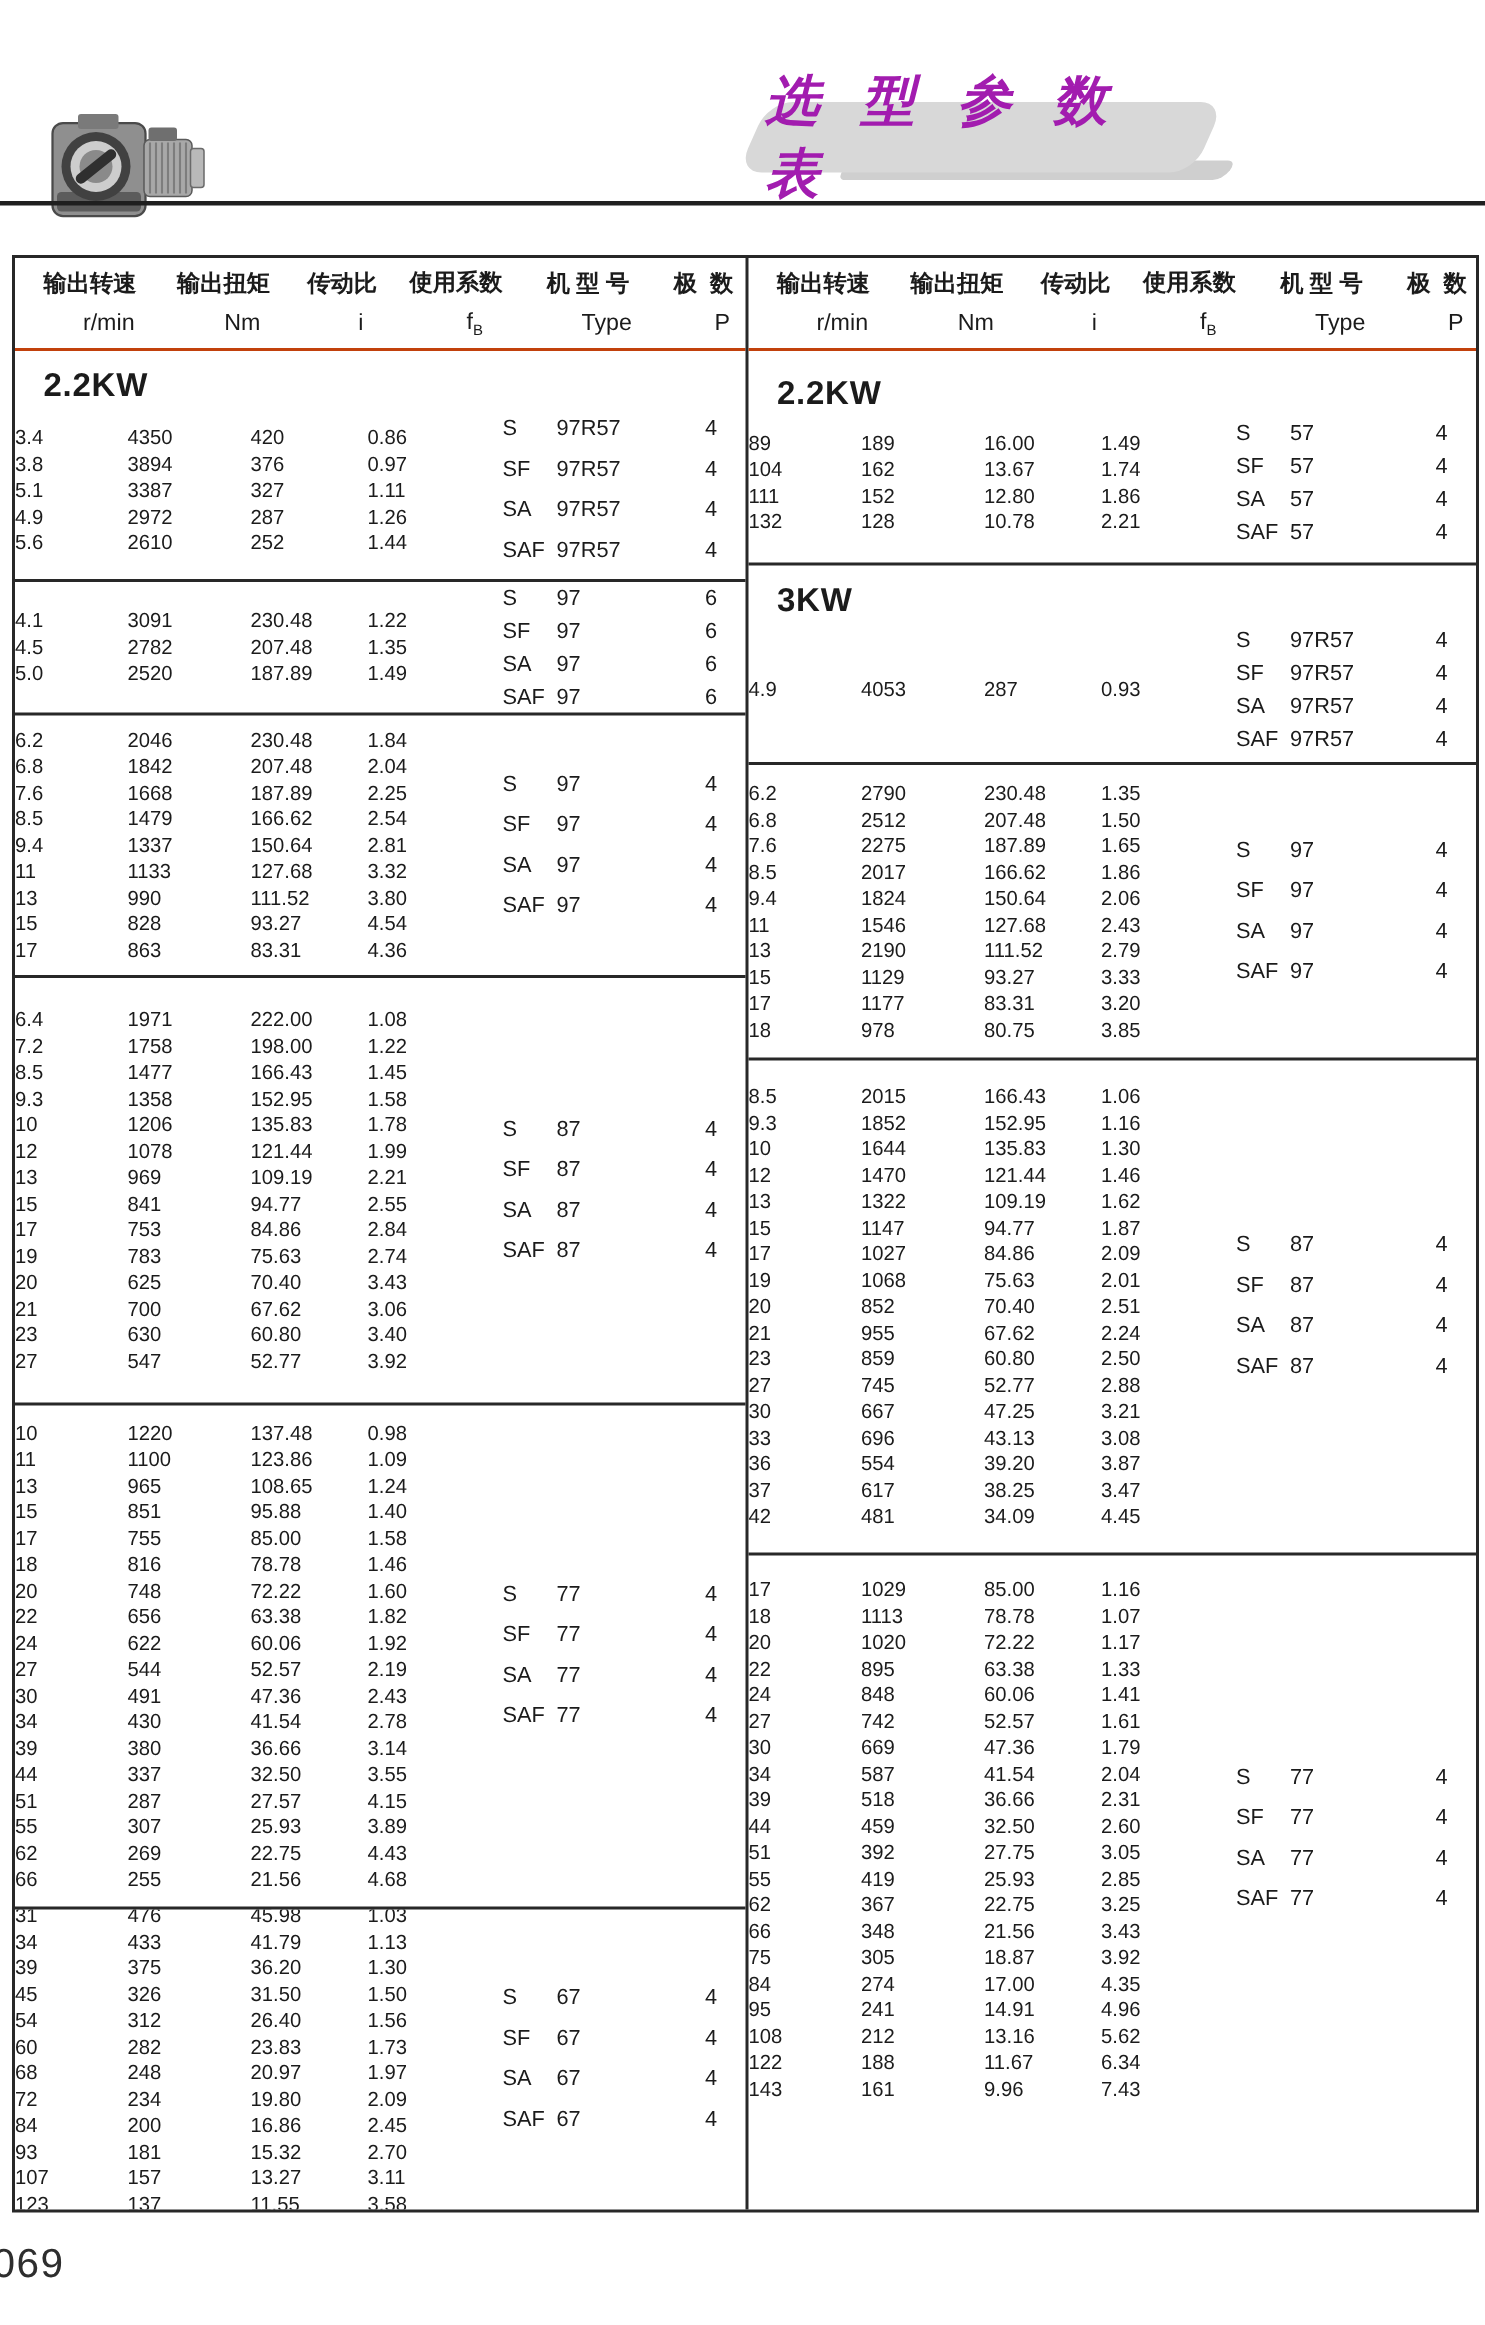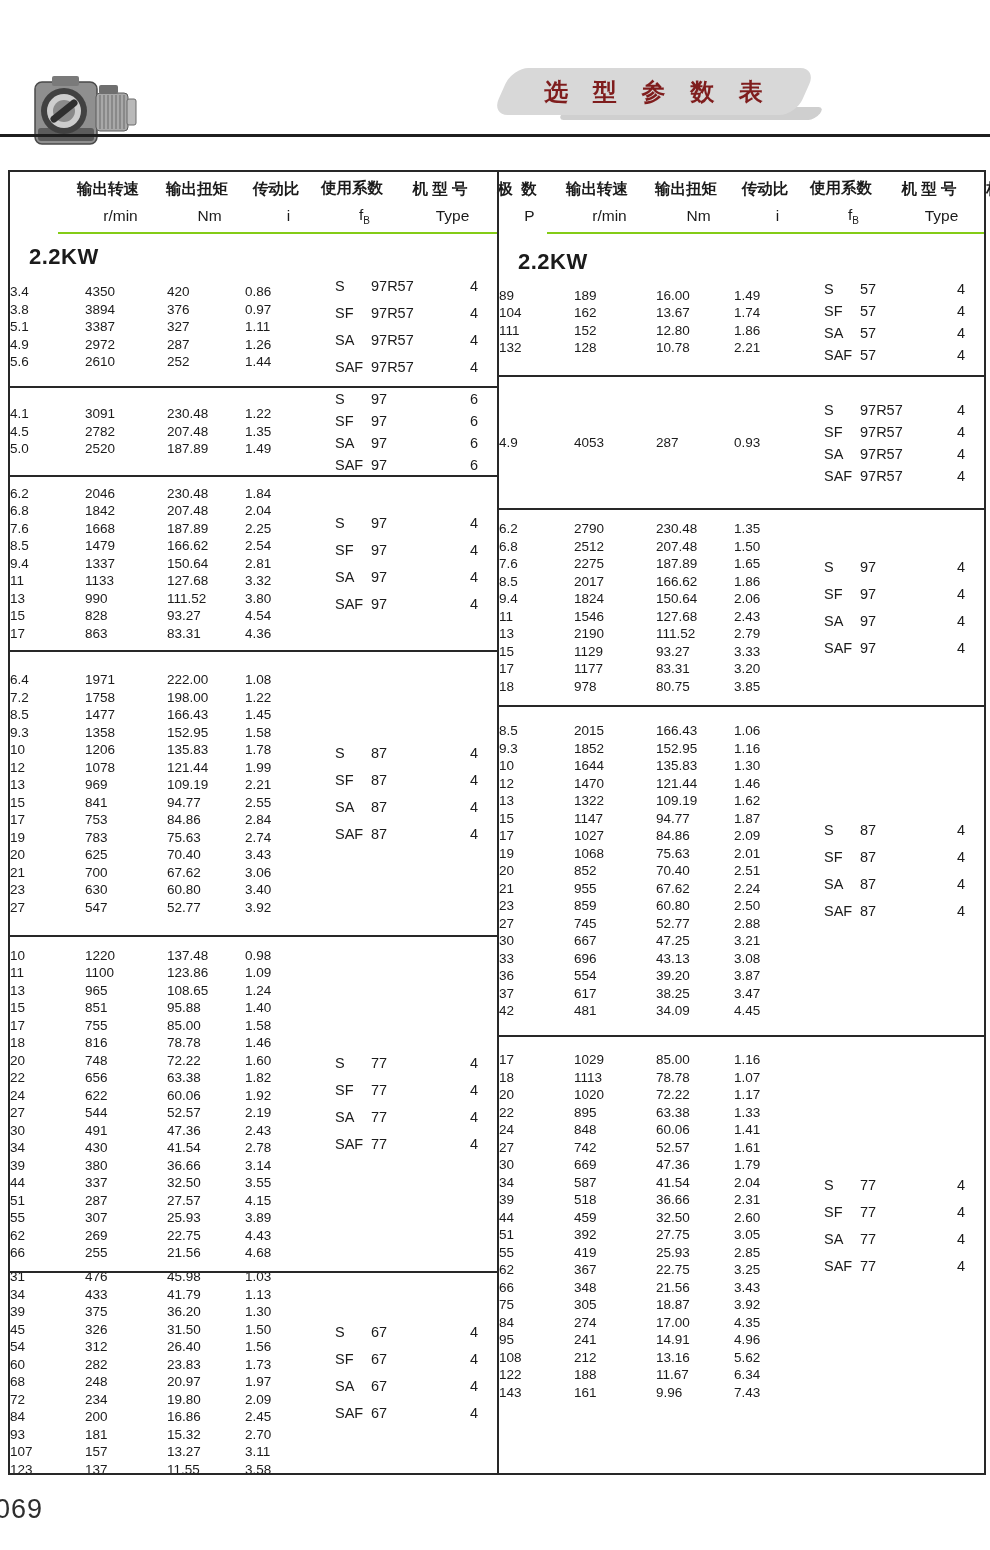--- a/index.html
+++ b/index.html
@@ -6,32 +6,32 @@
   body{width:990px;height:1550px;position:relative;overflow:hidden;
        font-family:"Liberation Sans","DejaVu Sans",sans-serif;color:#1b1b1b;}
   .page{position:absolute;inset:0;}
 
   
   .gearbox{position:absolute;left:32px;top:66px;}
   .banner{position:absolute;left:502px;top:68px;width:304px;height:47px;}
   .banner-bg{position:absolute;inset:0;background:#d8d8d8;border-radius:16px;transform:skewX(-24deg);}
   .banner-tail{position:absolute;left:60px;right:-14px;bottom:-5px;height:13px;background:#cfcfcf;border-radius:7px;transform:skewX(-38deg);}
   .banner-text{position:absolute;inset:0;display:flex;align-items:center;justify-content:center;
-      font-size:24px;font-weight:bold;letter-spacing:9px;padding-left:8px;color:#7f1d1d;}
+      font-size:36px;font-weight:bold;font-style:italic;letter-spacing:9px;padding-left:8px;color:#a21caf;}
   .top-rule{position:absolute;left:0;top:134px;width:990px;height:3px;background:#1f1f1f;}
 
   
   .sel-table{position:absolute;left:8px;top:170px;width:978px;height:1305px;
       border:2px solid #282828;box-sizing:border-box;display:flex;background:#fff;}
   .half{width:487px;display:flex;flex-direction:column;box-sizing:border-box;}
   .half.right{border-left:2px solid #282828;}
 
   
-  .thead{height:62px;flex:none;border-bottom:2px solid #84cc16;box-sizing:border-box;
-      display:grid;grid-template-columns:100px 78px 80px 72px 104px 50px;margin-left:48px;}
+  .thead{height:62px;flex:none;border-bottom:2px solid #c2410c;box-sizing:border-box;
+      display:grid;grid-template-columns:100px 78px 80px 72px 104px 50px;}
   .hcell{display:flex;flex-direction:column;justify-content:center;align-items:center;gap:7px;}
   .hzh{font-weight:bold;font-size:15.5px;white-space:pre;}
   .hunit{font-size:15.5px;white-space:pre;padding-left:25px;}
   .hunit sub{font-size:10px;}
 
   
   .block{box-sizing:border-box;display:flex;flex-direction:column;justify-content:center;overflow:hidden;}
   .block + .block{border-top:2px solid #282828;}
   .bL1{height:152px;}.bL2{height:89px;}.bL3{height:175px;}.bL4{height:285px;}.bL5{height:336px;}.bL6{flex:1;}
   .bR1{height:141px;}.bR2{height:133px;}.bR3{height:197px;}.bR4{height:330px;}.bR5{flex:1;}
@@ -714,20 +714,21 @@
               </div>
               <div class="trow">
                 <span class="tp">SAF</span>
                 <span class="tm">57</span>
                 <span class="pp">4</span>
               </div>
             </div>
           </div>
         </div>
       <div class="block bR2 compact">
+          <div class="kw">3KW</div>
           <div class="inner">
             <div class="nums">
               <div class="drow">
                 <span>4.9</span>
                 <span>4053</span>
                 <span>287</span>
                 <span>0.93</span>
               </div>
             </div>
             <div class="types">

